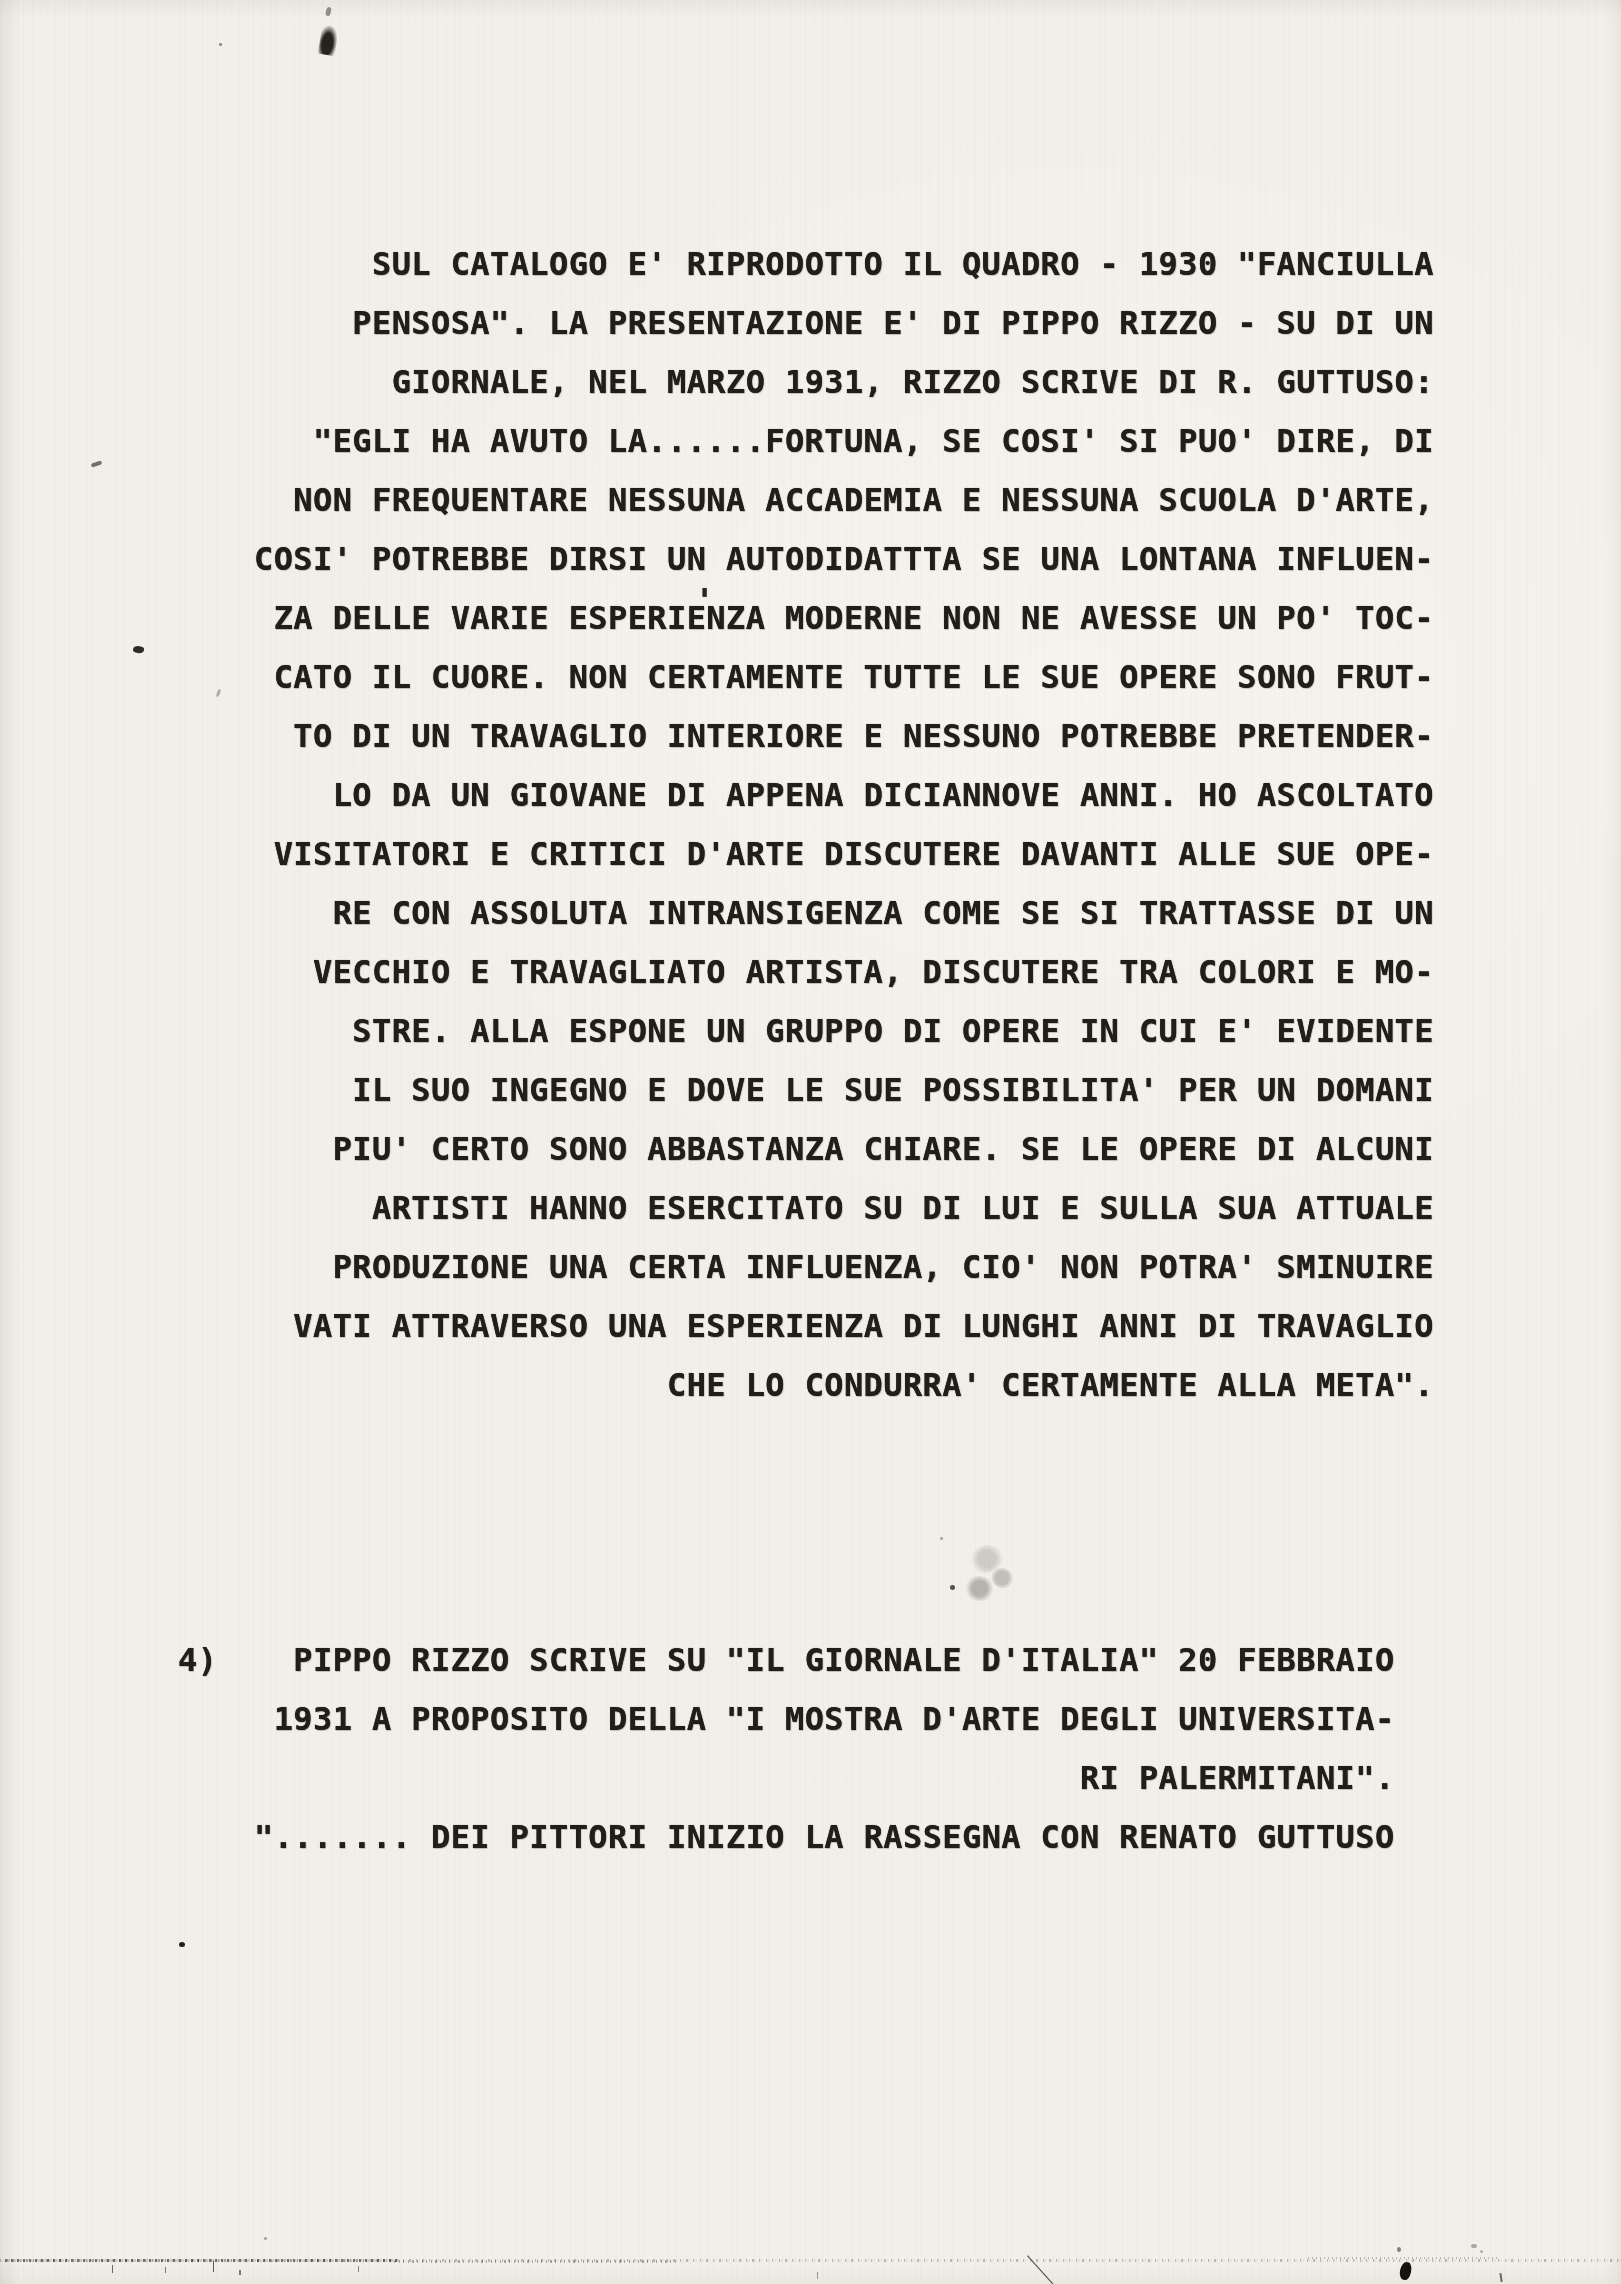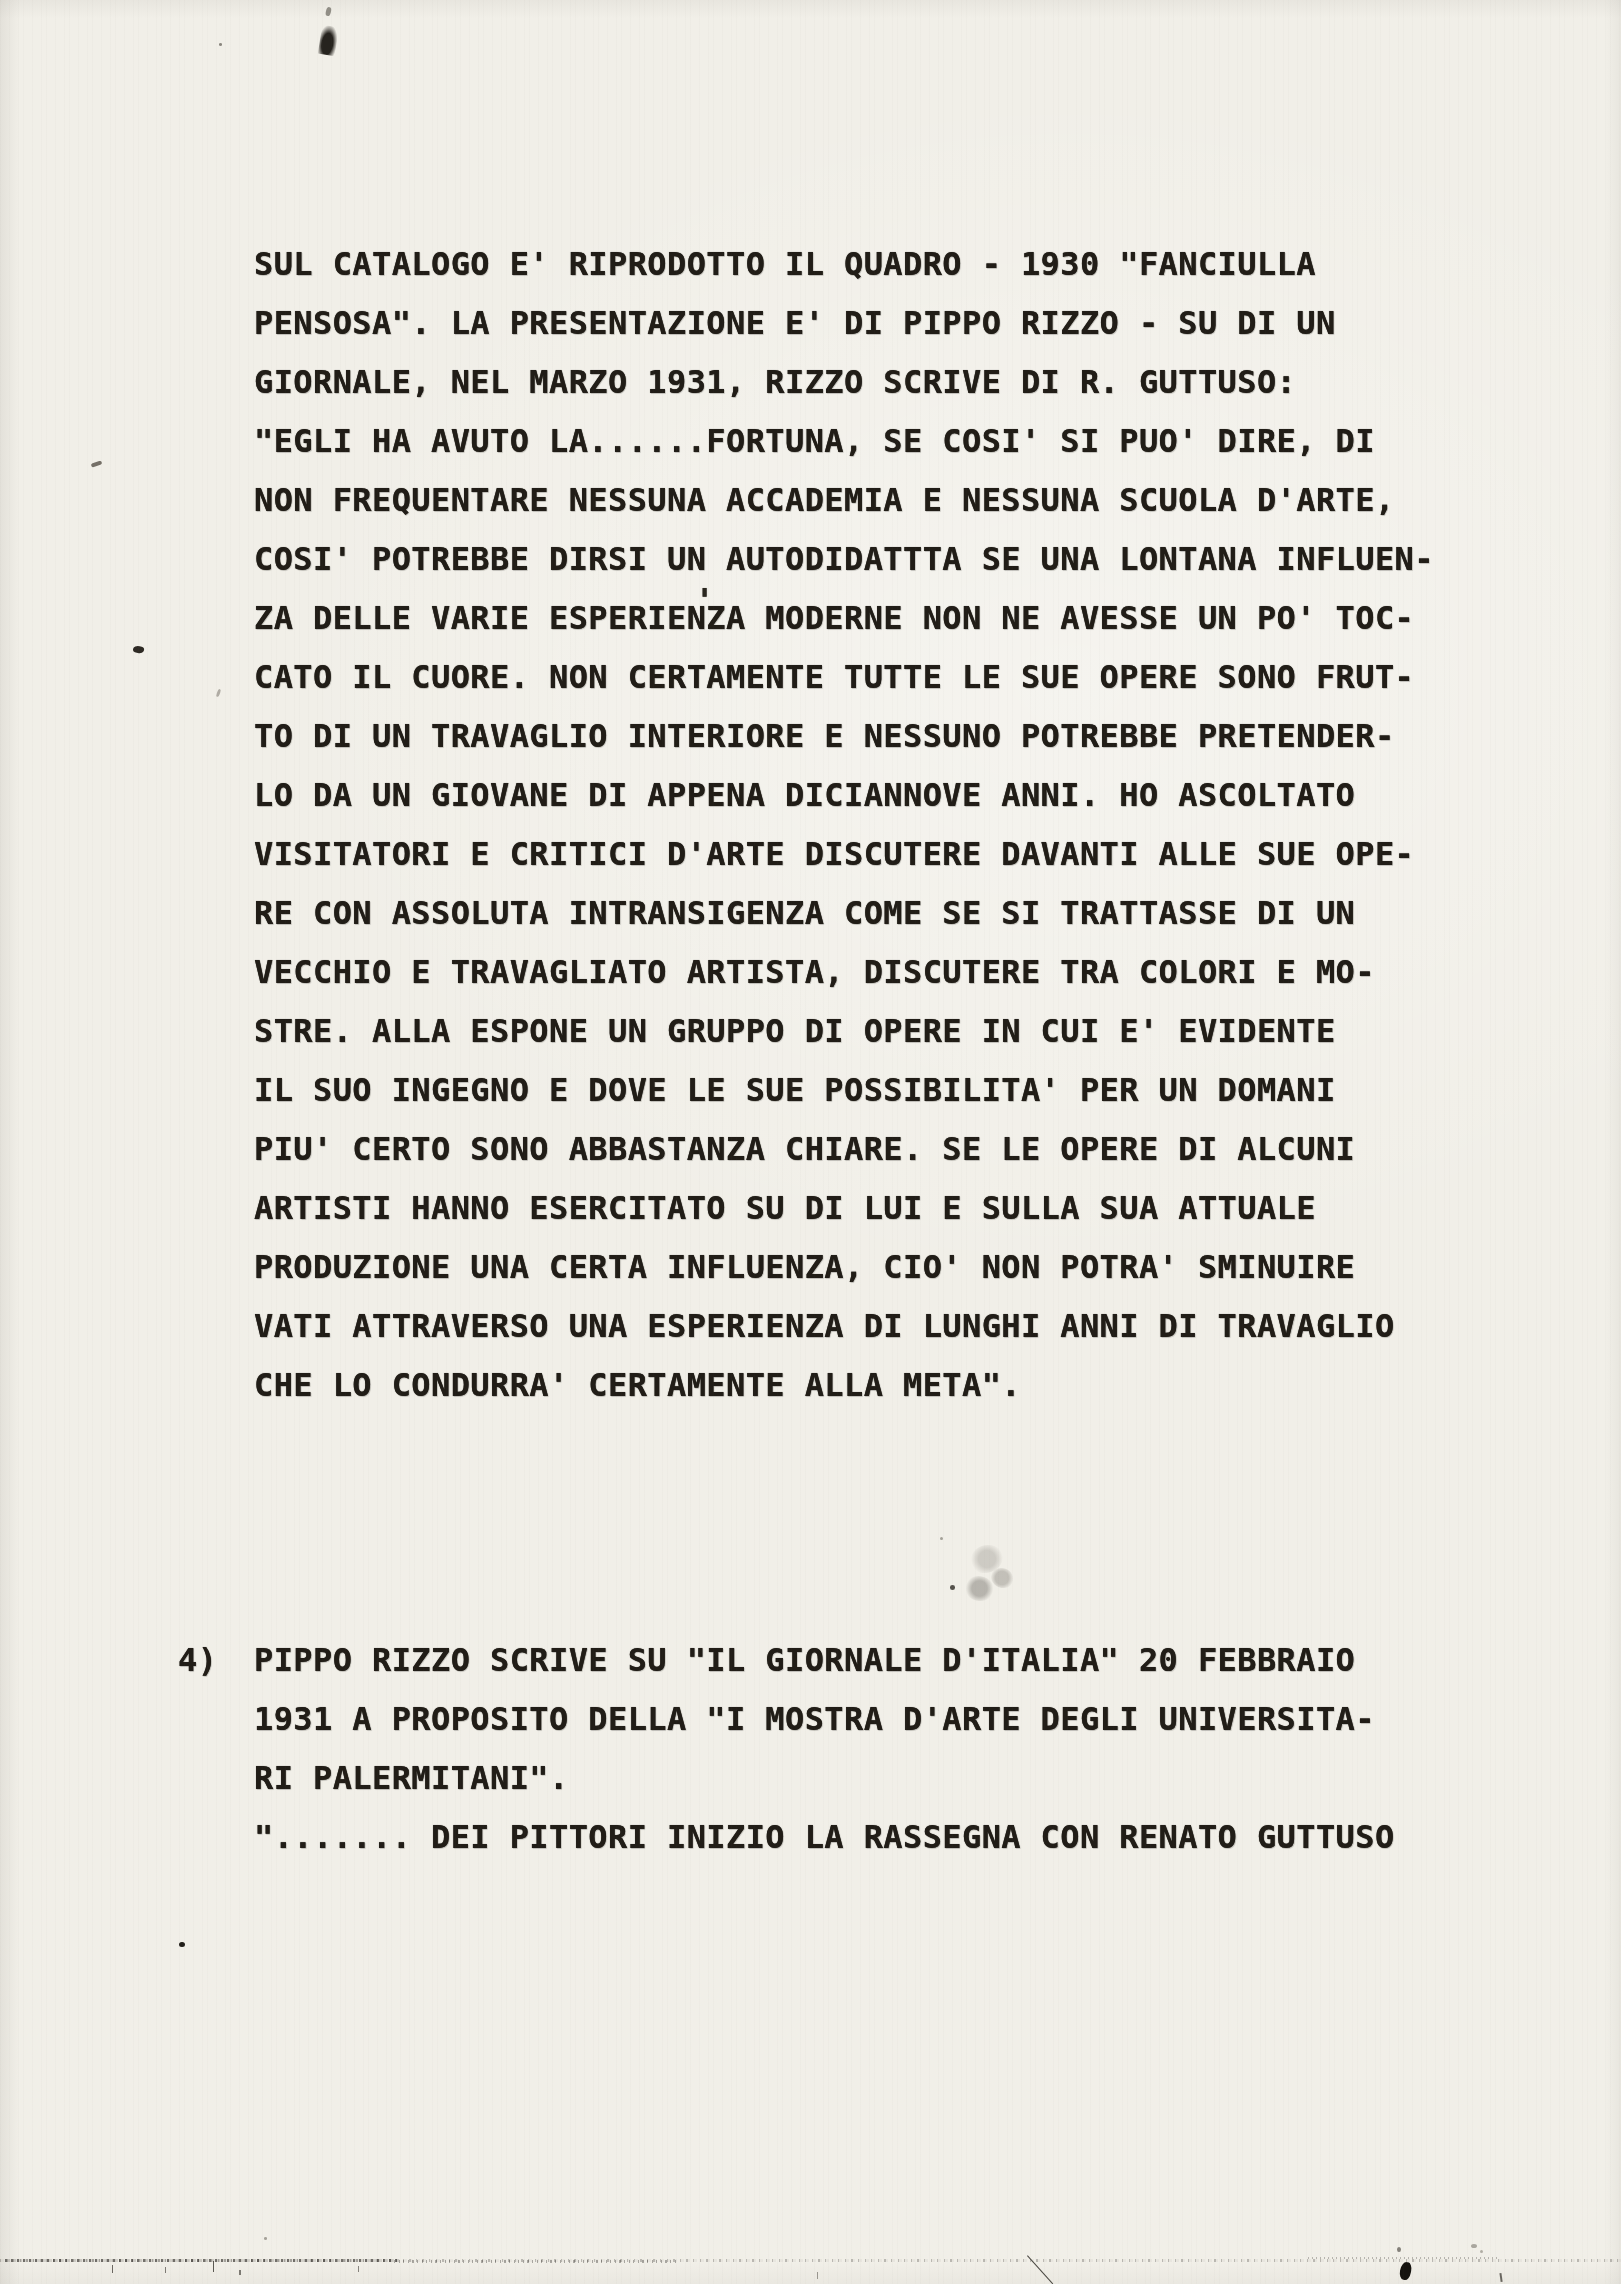--- a/index.html
+++ b/index.html
@@ -10,20 +10,21 @@
   }
   .page{
     position:absolute;inset:0;
     background:
       radial-gradient(1117px 854px at 66% 30%, rgba(255,255,255,0.30), transparent 72%),
       linear-gradient(90deg, rgba(60,55,48,0.08) 0, transparent 20px),
       linear-gradient(270deg, rgba(60,55,48,0.05) 0, transparent 16px),
       linear-gradient(180deg, rgba(60,55,48,0.05) 0, transparent 18.4px),
       linear-gradient(0deg, rgba(60,55,48,0.04) 0, transparent 22.3px),
       #f1efe8;
+    text-align: right;
   }
   .streaks{
     position:absolute;inset:0;pointer-events:none;opacity:.45;
     background:repeating-linear-gradient(90deg, rgba(110,105,95,0.06) 0 0.7px, transparent 0.7px 4.6px);
   }
   .block{
     position:absolute;left:254px;
     color:#211d17;font-size:32px;font-weight:bold;letter-spacing:0.4px;
   }
   .block .line{

